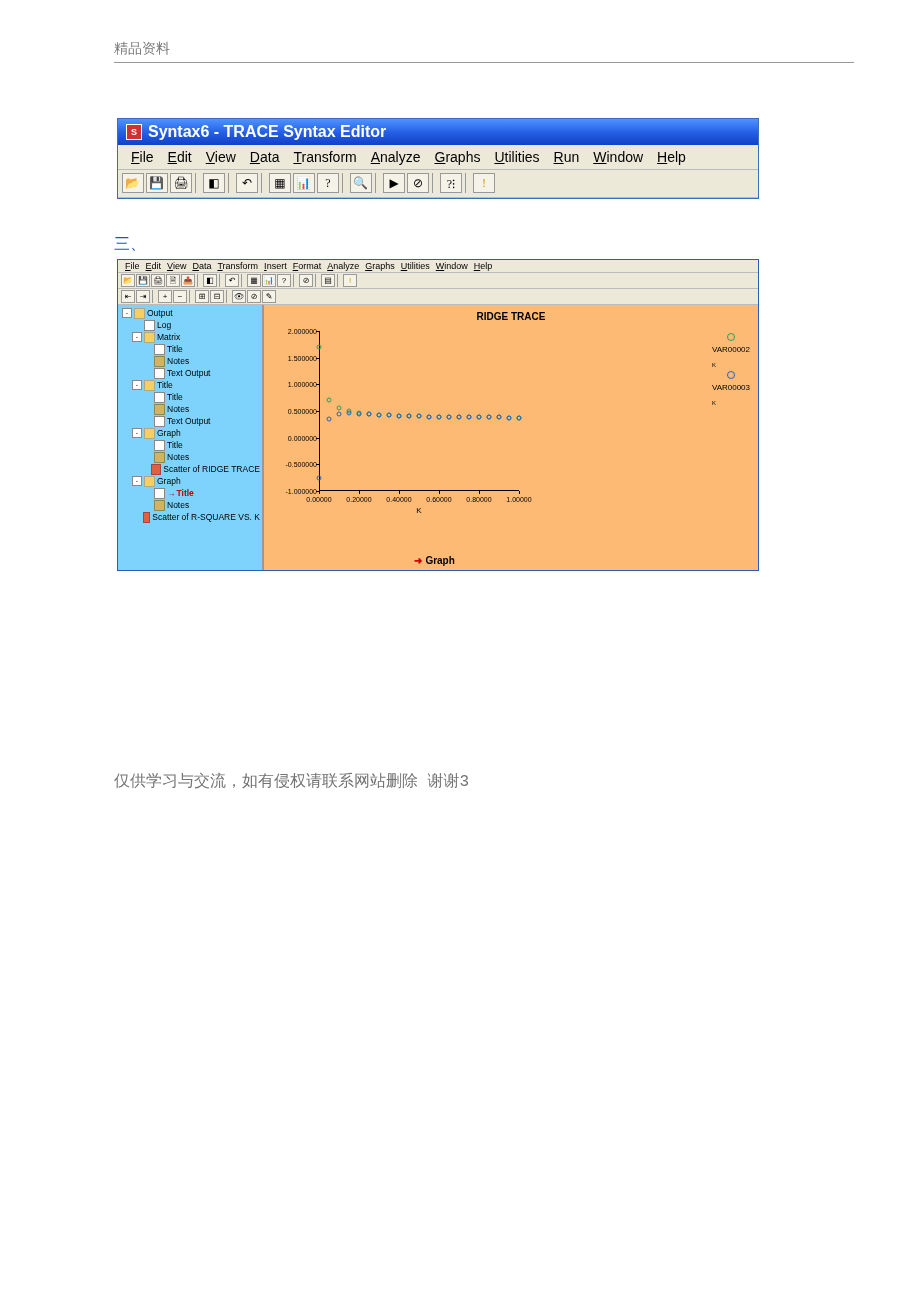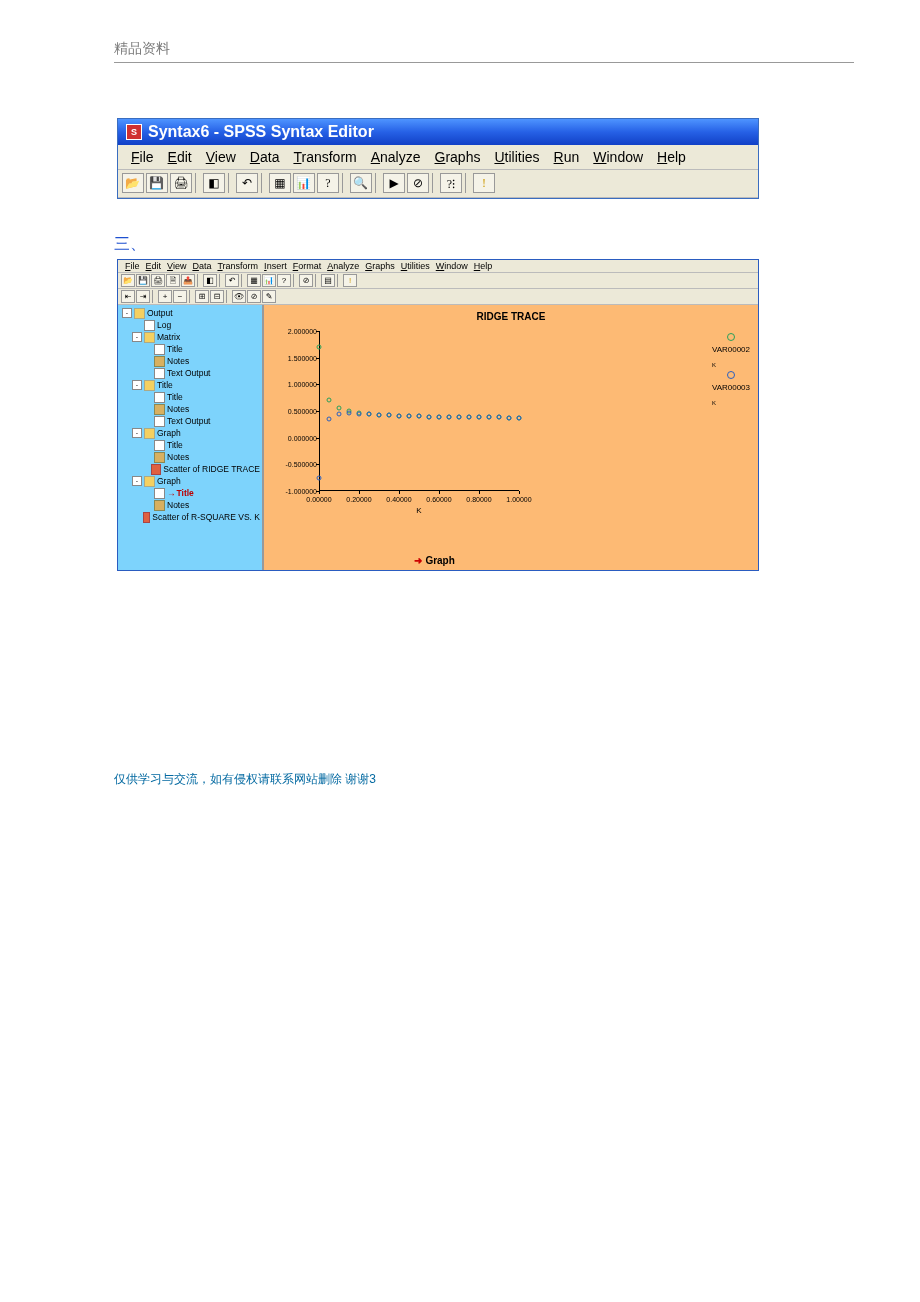--- a/index.html
+++ b/index.html
@@ -332,37 +332,37 @@
     color: #e9e9e9;
     font-family: Arial, sans-serif;
     font-weight: 900;
     font-size: 48px;
     letter-spacing: 2px;
     pointer-events: none;
     z-index: -1;
   }
 
   .footer-text {
-    font-family: Liberation Sans, sans-serif;
-    font-size: 12px;
-    color: #0369a1;
+    font-family: Liberation Mono, monospace;
+    font-size: 16px;
+    color: #737373;
     margin-top: 200px;
   }
 </style>
 </head>
 <body>
 
 <div class="page">
 
   <div class="header-text">精品资料</div>
 
   <div class="win1">
     <div class="win1-title">
       <span class="win1-title-icon">S</span>
-      <span>Syntax6 - SPSS Syntax Editor</span>
+      <span>Syntax6 - TRACE Syntax Editor</span>
     </div>
     <div class="win1-menu" id="win1menu"><span><u>F</u>ile</span><span><u>E</u>dit</span><span><u>V</u>iew</span><span><u>D</u>ata</span><span><u>T</u>ransform</span><span><u>A</u>nalyze</span><span><u>G</u>raphs</span><span><u>U</u>tilities</span><span><u>R</u>un</span><span><u>W</u>indow</span><span><u>H</u>elp</span></div>
     <div class="win1-toolbar">
       <span class="tb-btn">📂</span>
       <span class="tb-btn">💾</span>
       <span class="tb-btn">🖨</span>
       <span class="tb-sep"></span>
       <span class="tb-btn">◧</span>
       <span class="tb-sep"></span>
       <span class="tb-btn">↶</span>

